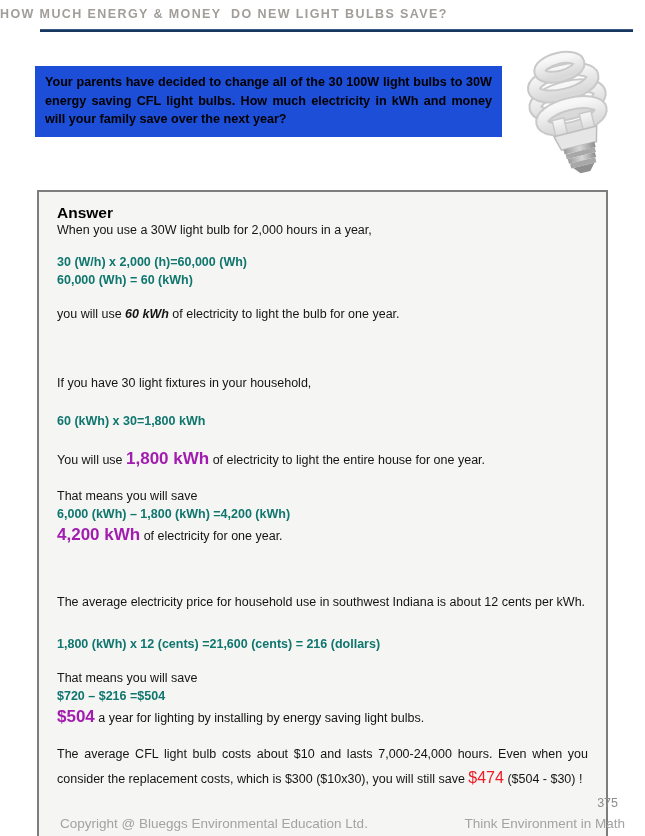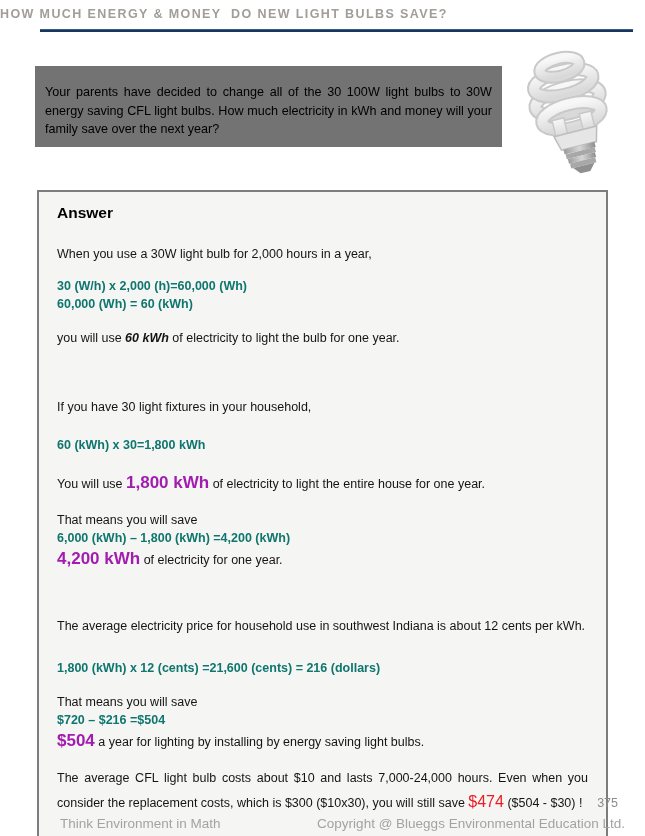--- a/index.html
+++ b/index.html
@@ -13,38 +13,38 @@
     position:absolute; top:7px; left:0; right:0; text-align:left;
     font-size:12.5px; font-weight:bold; letter-spacing:1.4px; color:#a19d98;
     white-space:pre;
   }
   .title-rule {
     position:absolute; top:29px; left:40px; right:12px; height:3px;
     background:#17375e; border-top:1px solid #3a5a86;
   }
   .question-box {
     position:absolute; left:35px; top:66px; width:467px; min-height:57px;
-    background:#737373; padding:17px 10px 8px 10px;
+    background:#1d4ed8; padding:7px 10px 8px 10px;
     font-size:12.6px; line-height:1.48; color:#000000;
-    text-align:justify; font-weight:400;
+    text-align:justify; font-weight:700;
   }
   .bulb { position:absolute; left:512px; top:40px; width:116px; height:142px; }
   .answer-box {
     position:absolute; left:37px; top:190px; width:571px; height:772px;
     background:#f5f5f4; border:2px solid #7d7d7d;
     padding:12px 18px 8px 18px; font-size:12.5px; color:#141414;
   }
   .answer-heading { font-size:15.5px; font-weight:bold; color:#000; }
   .p  { line-height:17px; }
   .formula { color:#0f766e; font-weight:bold; line-height:18px; }
   .jp { text-align:justify; line-height:23.5px; }
   .bold-italic { font-weight:bold; font-style:italic; }
   .big-red { color:#a21caf; font-weight:bold; font-size:17px;margin-top:28px; }
   .red-474 { color:#ed1c24; font-weight:normal; font-size:16px; }
-  .mt-p1  { margin-top:24px; }
+  .mt-p1  { }
   .mt-f1  { margin-top:14px; }
   .mt-p2  { margin-top:17px; }
   .mt-p3  { margin-top:52px; }
   .mt-f2  { margin-top:20px; }
   .mt-p4  { margin-top:17px; line-height:23px; }
   .mt-p5  { margin-top:16px; }
   .line-red { line-height:23px; }
   .mt-p7  { margin-top:43px; }
   .mt-f4  { margin-top:20px; }
   .mt-p8  { margin-top:17px; }
@@ -140,17 +140,17 @@
       <div class="formula">$720 – $216 =$504</div>
       <div class="p line-red"><span class="big-red">$504</span><span> a year for lighting by installing by energy saving light bulbs.</span></div>
     </div>
 
     <div class="jp mt-p10"><span>The average CFL light bulb costs about $10 and lasts 7,000-24,000 hours.  Even when you consider the replacement costs, which is $300 ($10x30), you will still save </span><span class="red-474">$474</span><span> ($504 - $30) !</span></div>
   </div>
 
   <div class="page-number">375</div>
 
   <div class="footer">
+    <span>Copyright @ Blueggs Environmental Education Ltd.</span>
     <span>Think Environment in Math</span>
-    <span>Copyright @ Blueggs Environmental Education Ltd.</span>
   </div>
 
 </div>
 
 </body></html>

